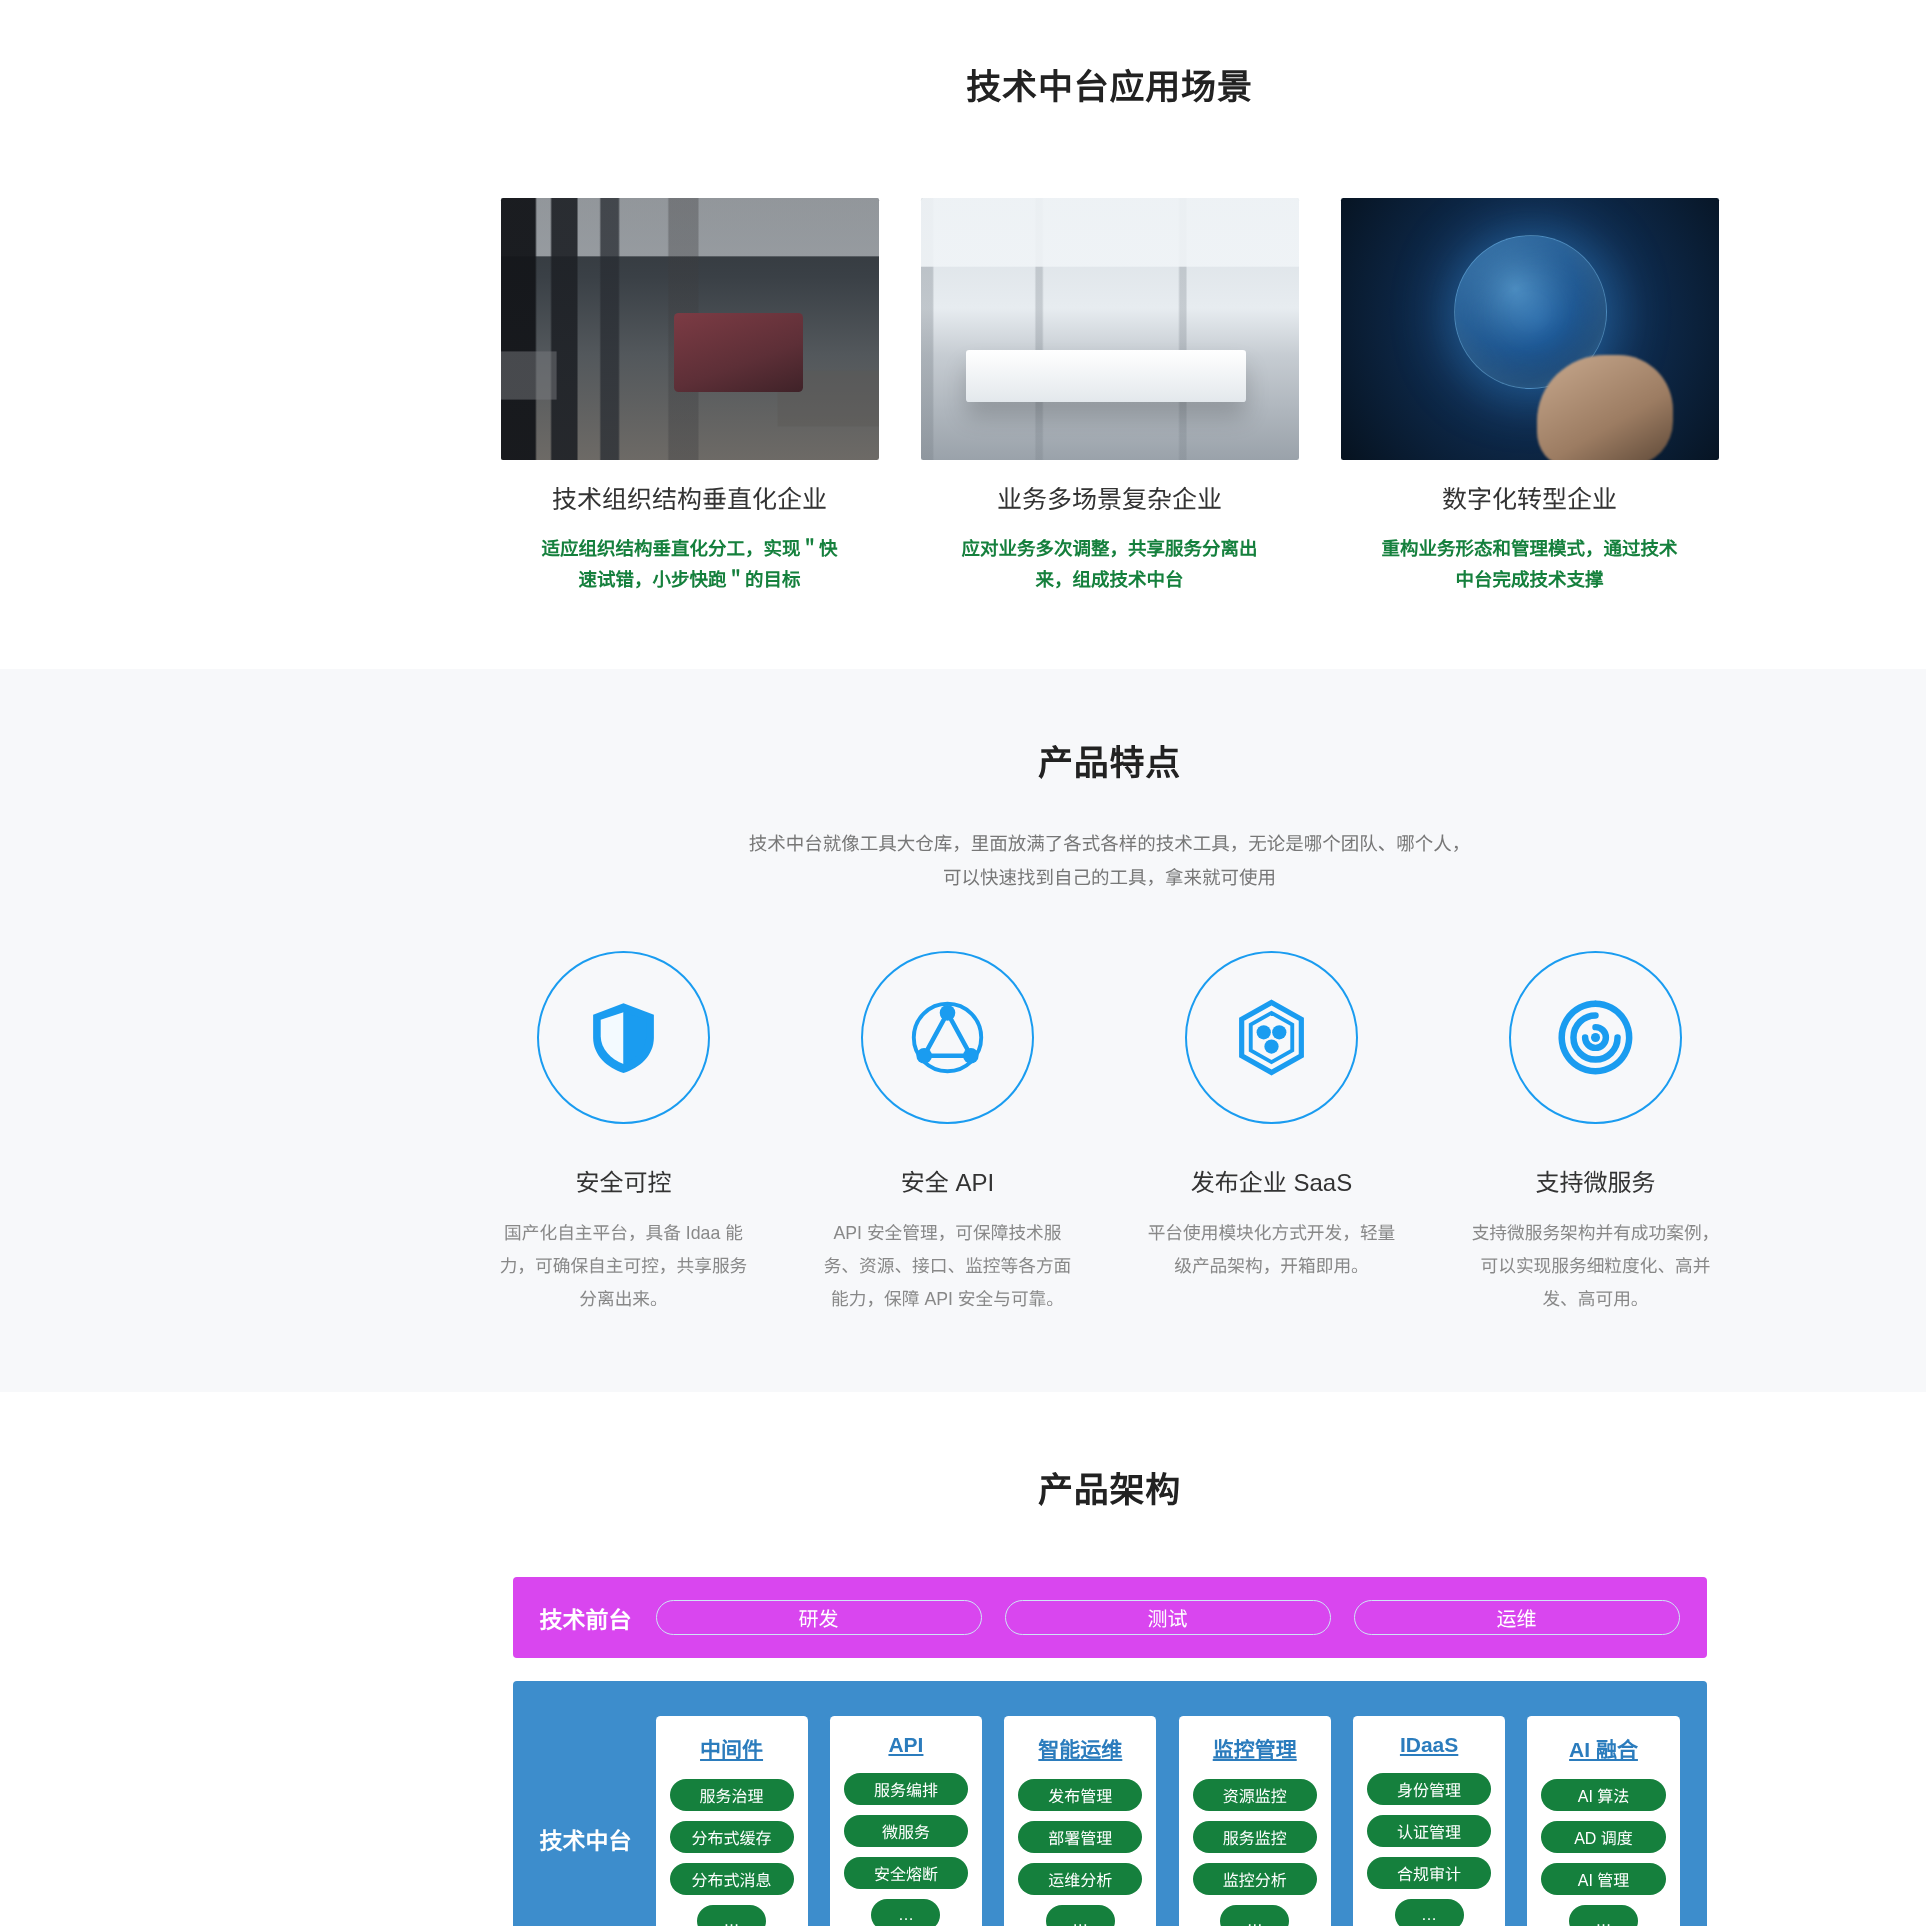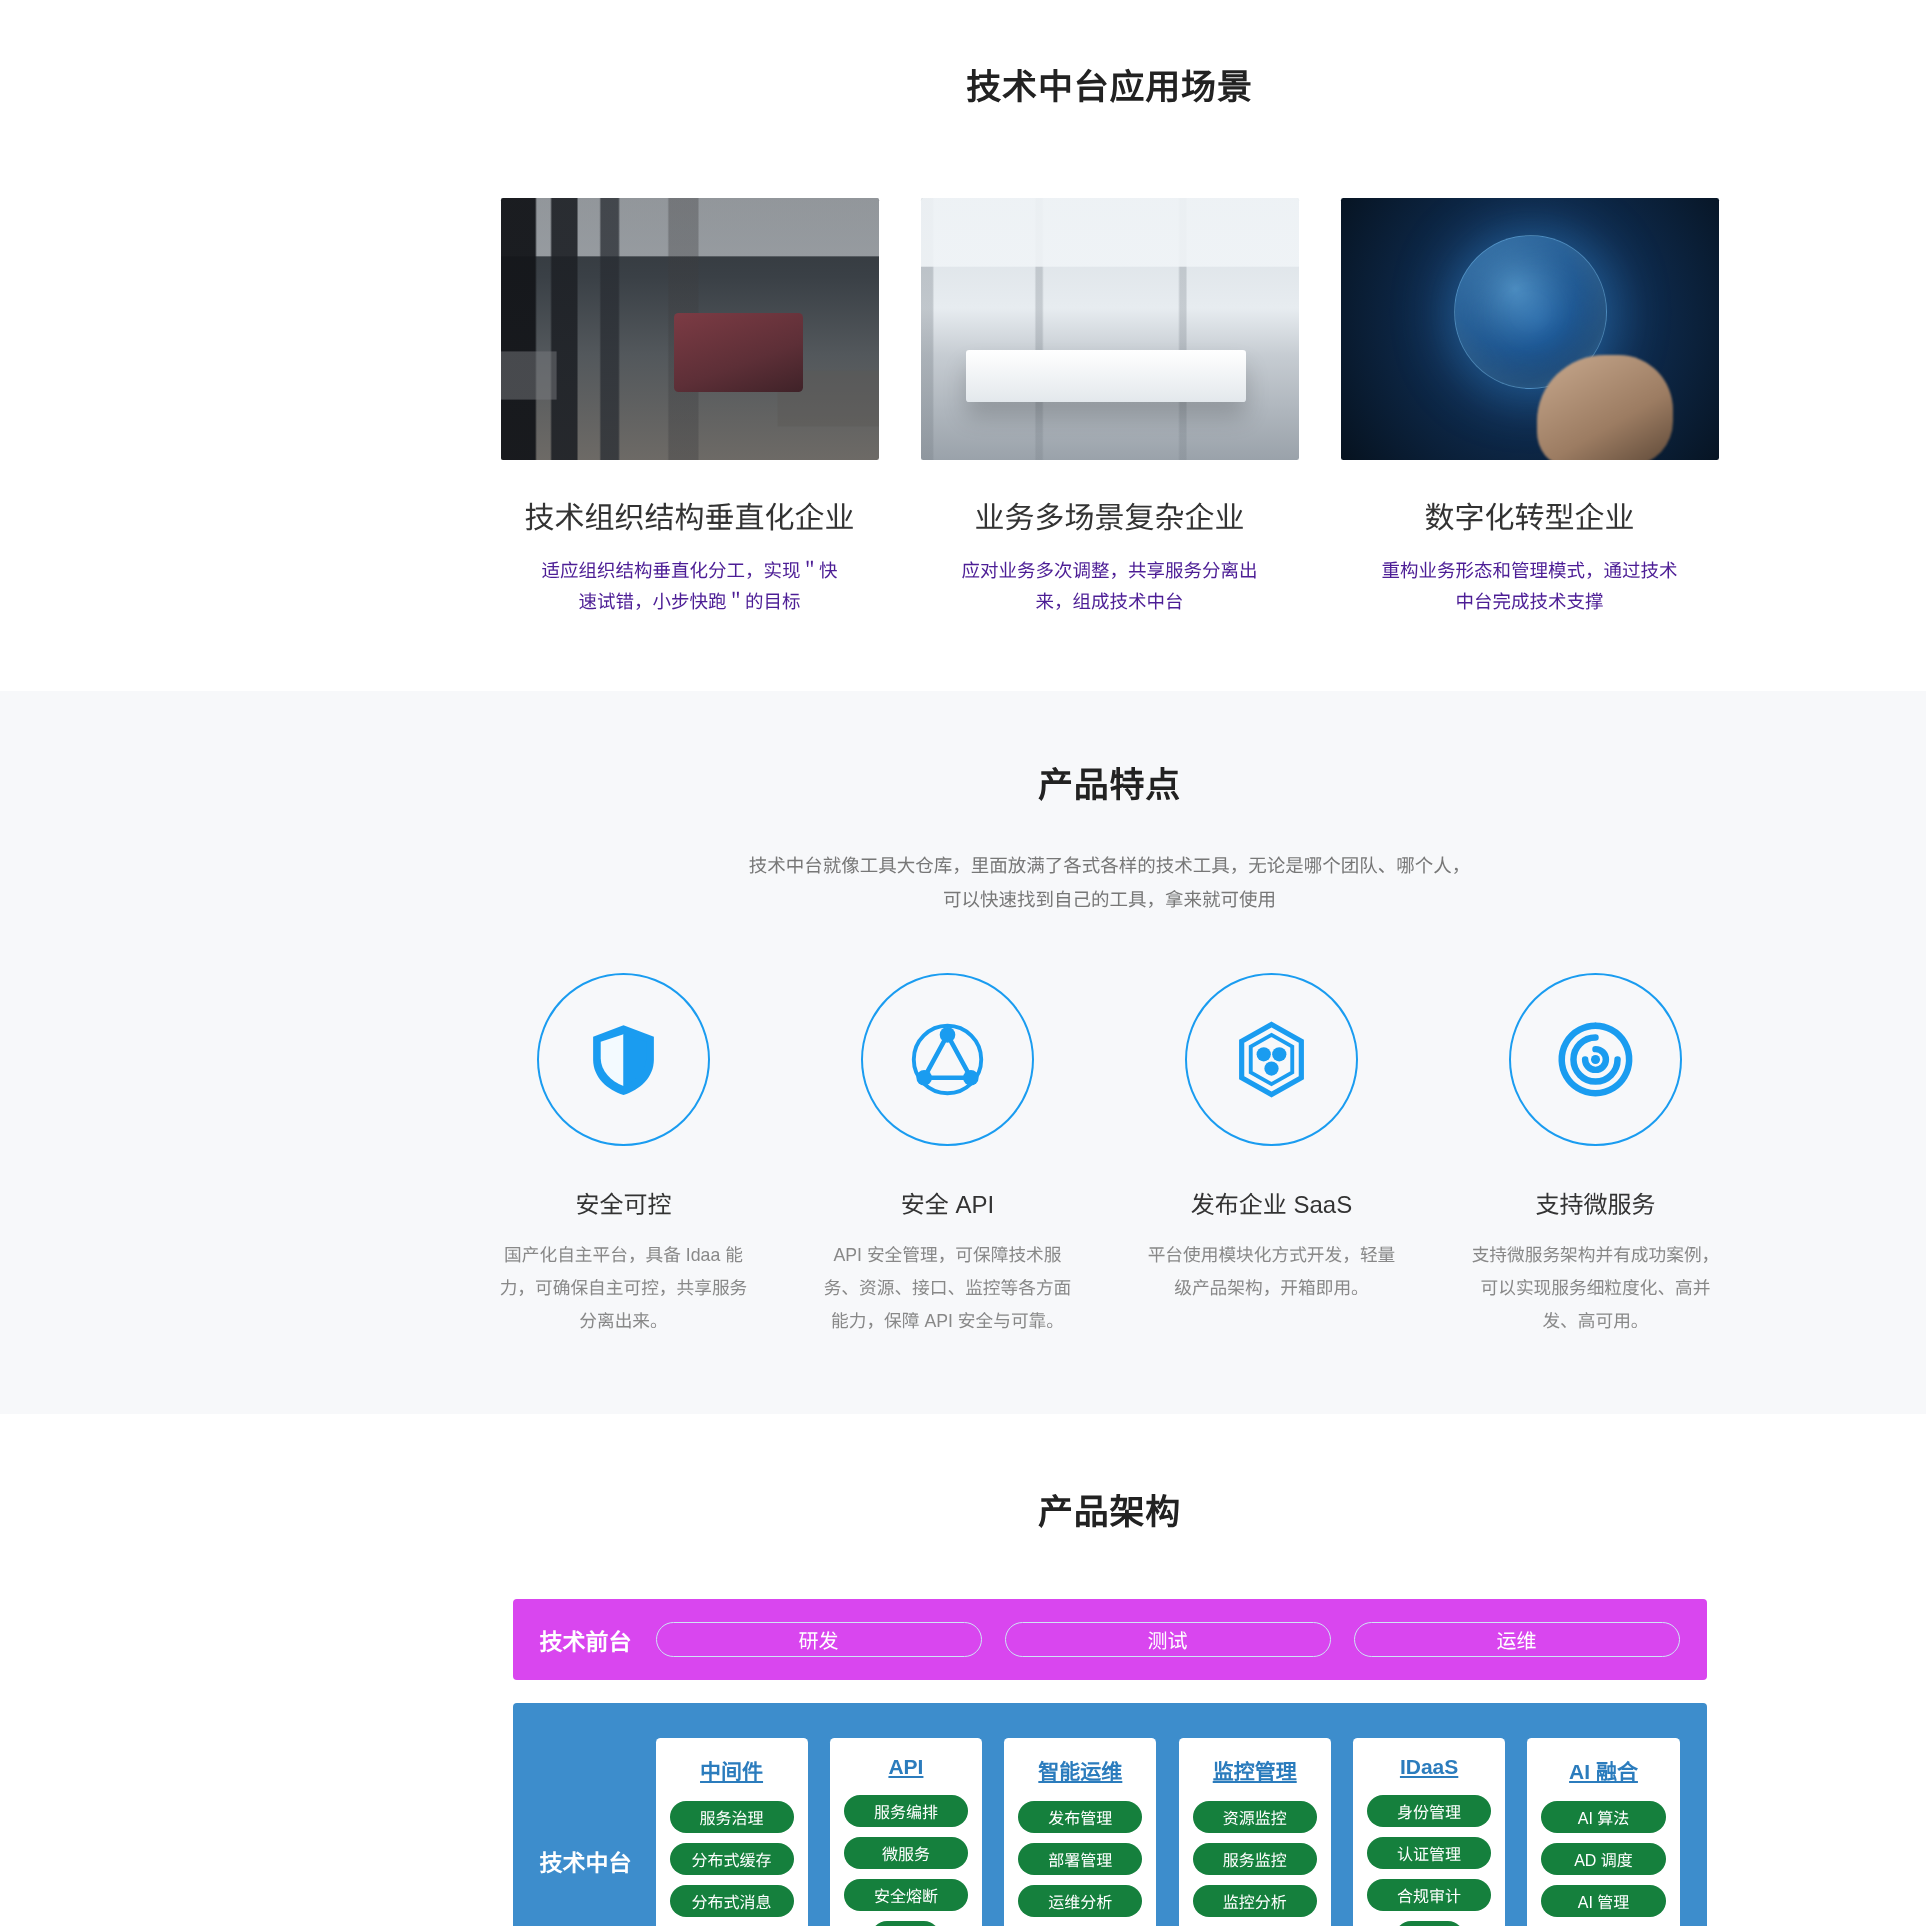--- a/index.html
+++ b/index.html
@@ -32,32 +32,33 @@
   .scene-card { width: 378px; }
   .scene-img {
     width: 378px;
     height: 262px;
     border-radius: 2.3px;
     overflow: hidden;
     position: relative;
   }
   .scene-cap {
     text-align: center;
-    font-size: 30px;
+    font-size: 25px;
     color: #333333;
-    margin-top: 33px;
+    margin-top: 19px;
     font-weight: normal;
   }
   .scene-desc {
     text-align: center;
     font-size: 18.5px;
-    color: #4c1d95;
+    color: #15803d;
     line-height: 1.7;
     margin-top: 17.7px;
     padding: 0 37px;
+    font-weight: bold;
   }
 
   
   .img-office {
     background:
       linear-gradient(180deg, #2e3338 0%, #3a4046 30%, #53585c 60%, #6d6a66 100%);
   }
   .img-office::before {
     content: "";
     position: absolute; inset: 0;

